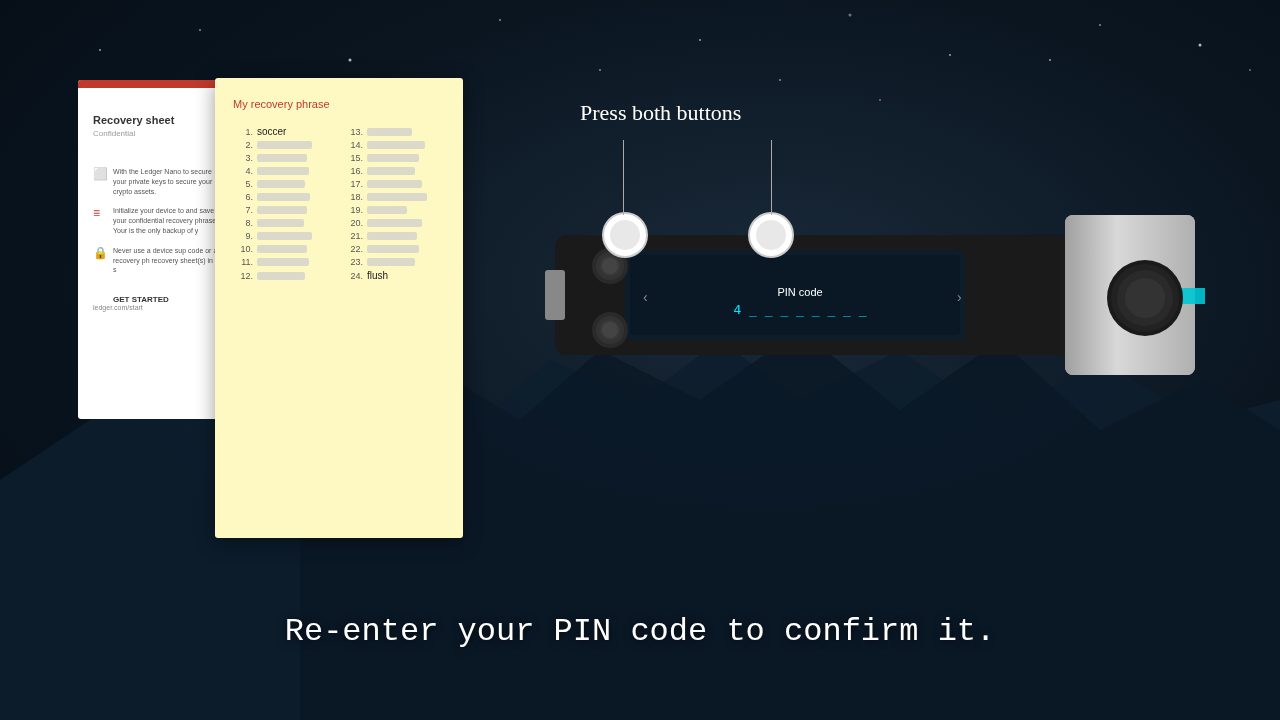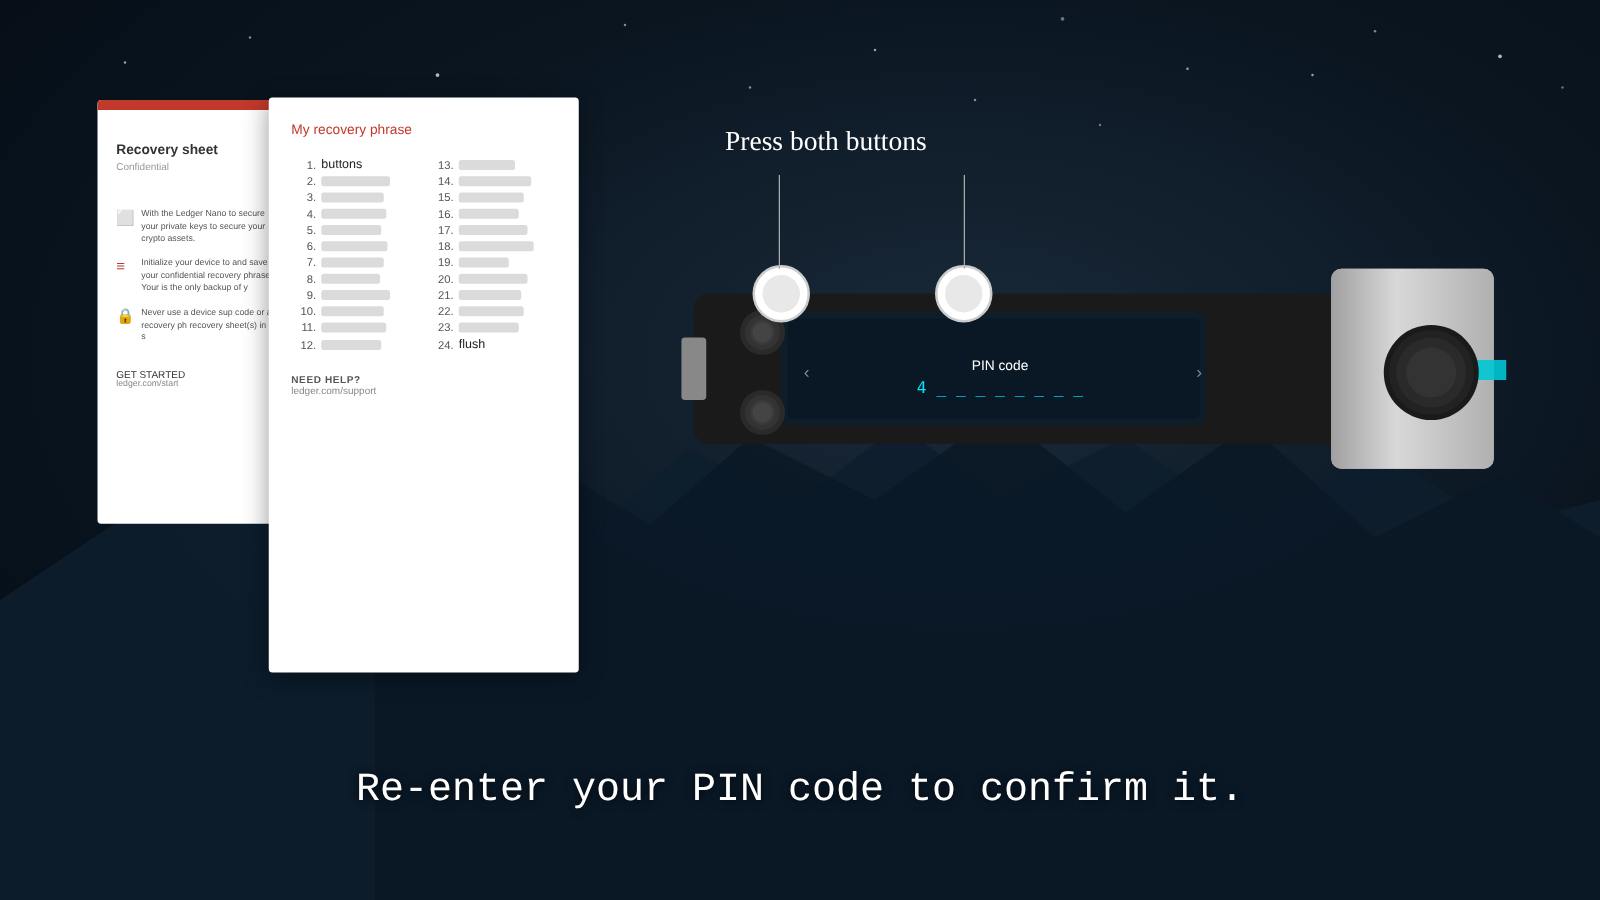--- a/index.html
+++ b/index.html
@@ -74,38 +74,39 @@
     }
 
     .recovery-sheet-bg .sheet-text {
       font-size: 7px;
       color: #555;
       line-height: 1.4;
     }
 
     .recovery-sheet-bg .sheet-get-started {
       font-size: 8px;
-      font-weight: normal;
+      font-weight: bold;
       color: #333;
       margin-top: 20px;
+      margin-left: 20px;
     }
 
     .recovery-sheet-bg .sheet-link {
       font-size: 7px;
       color: #888;
     }
 
     
     .recovery-paper {
       position: absolute;
       left: 215px;
       top: 78px;
       width: 248px;
       height: 460px;
-      background: #ffffff;
+      background: #fef9c3;
       border-radius: 3px;
       z-index: 4;
       padding: 20px 18px;
       box-shadow: 0 4px 20px rgba(0,0,0,0.4);
     }
 
     .recovery-paper .paper-title {
       font-size: 11px;
       color: #c0392b;
       margin-bottom: 16px;
@@ -261,21 +262,21 @@
   </div>
   <div class="sheet-get-started">GET STARTED</div>
   <div class="sheet-link">ledger.com/start</div>
 </div>
 
 <div class="recovery-paper">
   <div class="paper-title">My recovery phrase</div>
   <div class="word-grid" id="word-grid-left" style="display: grid; grid-template-columns: 1fr 1fr; gap: 3px 8px;">
       <div class="word-row">
         <span class="word-num">1.</span>
-        <span class="word-text">buttons</span>
+        <span class="word-text">soccer</span>
       </div>
       <div class="word-row">
         <span class="word-num">13.</span>
         <span class="word-blur" style="width: 45px;"></span>
       </div>
       <div class="word-row">
         <span class="word-num">2.</span>
         <span class="word-blur" style="width: 55px;"></span>
       </div>
       <div class="word-row">
@@ -356,24 +357,20 @@
       </div>
       <div class="word-row">
         <span class="word-num">12.</span>
         <span class="word-blur" style="width: 48px;"></span>
       </div>
       <div class="word-row">
         <span class="word-num">24.</span>
         <span class="word-text">flush</span>
       </div>
     </div>
-  <div class="need-help">
-    <div class="need-help-title">NEED HELP?</div>
-    <div class="need-help-link">ledger.com/support</div>
-  </div>
 </div>
 
 <div class="press-label">Press both buttons</div>
 
 <div class="btn-line-left"></div>
 <div class="btn-line-right"></div>
 
 <svg style="position:absolute; left:545px; top:210px; z-index:5;" width="660" height="175" viewBox="0 0 660 175">
 
   <rect x="10" y="25" width="580" height="120" rx="12" fill="#1a1a1a"></rect>

